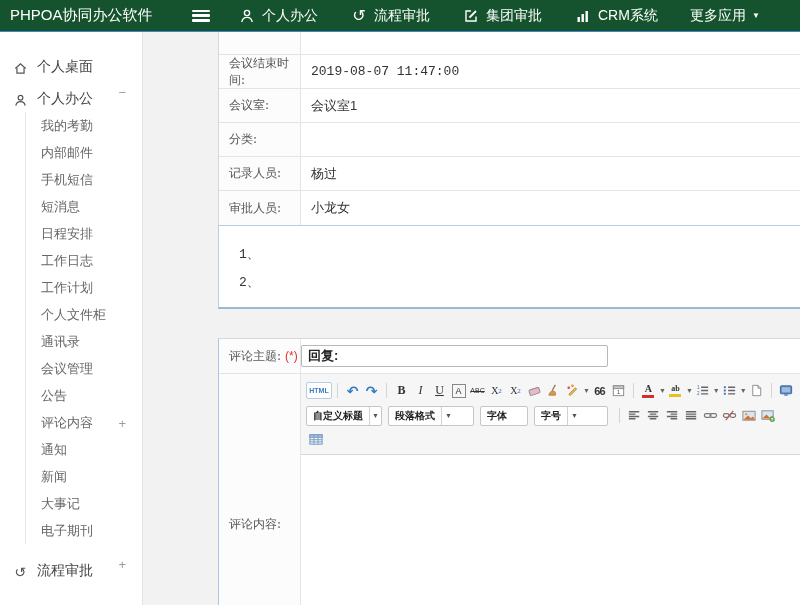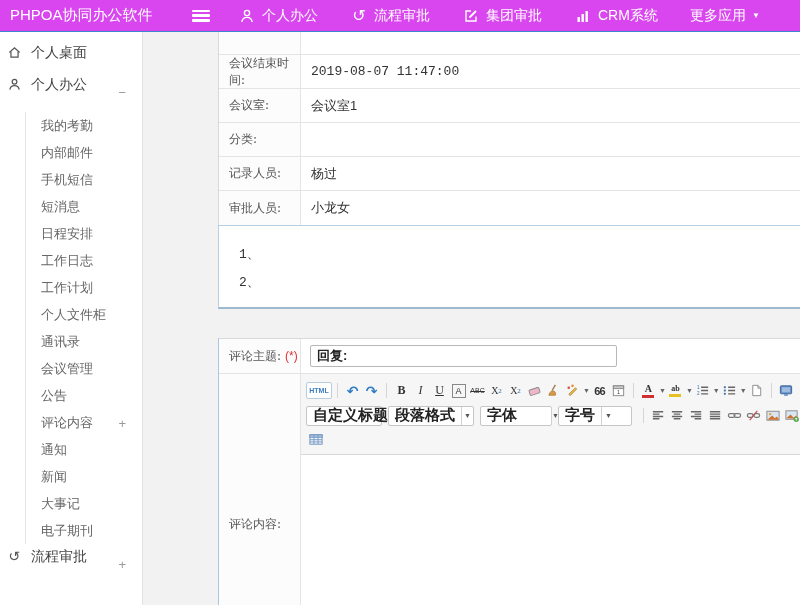--- a/index.html
+++ b/index.html
@@ -1,39 +1,39 @@
 <!DOCTYPE html>
 <html><head>
 <meta charset="utf-8">
 <style>
   * { margin:0; padding:0; box-sizing:border-box; }
   html,body { width:800px; height:605px; overflow:hidden; background:#f2f2f2;
     font-family:"Liberation Sans","DejaVu Sans",sans-serif; }
 
   
   .header { position:absolute; left:0; top:0; width:800px; height:32px;
-    background:#d946ef; border-bottom:1px solid #3d83cf;
+    background:#14532d; border-bottom:1px solid #3d83cf;
     display:flex; align-items:center; color:#fff; }
   .brand { width:192px; padding-left:10px; font-size:15px; white-space:nowrap; }
   .hamburger { width:18px; height:12px; display:flex; flex-direction:column;
     justify-content:space-between; cursor:pointer; margin-right:28px; }
   .hamburger i { display:block; height:2.5px; background:#fff; border-radius:1px; }
   .nav { display:flex; align-items:center; }
   .nav-item { display:flex; align-items:center; margin-right:32px; font-size:14px;
     cursor:pointer; white-space:nowrap; }
   .nav-item .nico { display:inline-flex; align-items:center; justify-content:center;
     width:18px; height:18px; margin-right:6px; }
   .nico svg { stroke:#fff; fill:none; stroke-width:1.4; }
   .nico.txt { font-size:16px; font-family:"DejaVu Sans",sans-serif; }
   .ncaret { font-size:8px; margin-left:6px; }
 
   
   .sidebar { position:absolute; left:0; top:32px; width:143px; height:573px;
     background:#fff; border-right:1px solid #e3e3e3; padding-top:12px; overflow:hidden; }
-  .s-top { height:32px; display:flex; align-items:flex-start; padding-left:6px;
+  .s-top { height:32px; display:flex; align-items:flex-end; padding-left:12px;
     font-size:14px; color:#444; cursor:pointer; position:relative; }
   .s-ico { width:16px; height:16px; margin-right:9px; display:inline-flex;
     align-items:center; justify-content:center; color:#555; }
   .s-ico svg { stroke:#555; fill:none; stroke-width:1.3; }
   .s-ico.txt { font-size:14px; font-family:"DejaVu Sans",sans-serif; }
   .s-toggle { position:absolute; right:16px; top:50%; transform:translateY(-50%);
     color:#999; font-size:13px; cursor:pointer; }
   .s-children { margin:4px 0 4px 25px; border-left:1px solid #e4e4e4; }
   .s-child { height:27px; line-height:27px; padding-left:15px; font-size:13px;
     color:#666; cursor:pointer; position:relative; white-space:nowrap; }
@@ -57,21 +57,21 @@
   .mono { font-family:"Liberation Mono","DejaVu Sans Mono",monospace; font-size:13px; }
 
   #content-box { position:absolute; left:75px; top:193px; width:690px; height:84px;
     background:#fff; border:1px solid #b7cfe2; border-bottom:2px solid #9db9cf;
     padding:15px 0 0 20px; }
   #content-box .cline { line-height:28px; font-size:13px; color:#333;
     font-family:"Liberation Mono","DejaVu Sans Mono",monospace; }
 
   #table2 { left:75px; top:306px; width:690px; border-left-color:#a9c7de; }
   #table2 .row-subject { height:35px; }
-  .subject-input { margin-left:9px; width:307px; height:22px; border:1px solid #b8b8b8;
+  .subject-input { width:307px; height:22px; border:1px solid #b8b8b8;
     border-radius:2px; padding:4px 6px; font-size:13px; font-weight:bold; color:#222;
     font-family:"Liberation Sans","DejaVu Sans",sans-serif; }
   .req { color:#e03131; margin-left:4px; font-family:"Liberation Sans",sans-serif; }
   .row-content { min-height:300px; }
   .row-content .tlabel { align-items:center; }
 
   
   .editor { flex:1; display:flex; flex-direction:column; }
   .ed-toolbar { background:#f6f6f6; padding:4px 5px 3px 5px; border-bottom:1px solid #d8d8d8; }
   .ed-row { display:flex; align-items:center; height:25px; }
@@ -92,21 +92,21 @@
   .g-strike { font-size:7px; text-decoration:line-through; letter-spacing:0; }
   .g-sup, .g-sub { font-size:10px; font-family:"Liberation Serif",serif; }
   .g-sup sup, .g-sub sub { font-size:7px; color:#2b6cb0; }
   .g-undo { color:#2f7cc4; font-size:14px; font-weight:bold; font-family:"DejaVu Sans",sans-serif; }
   .g-quote { font-weight:bold; font-size:11px; letter-spacing:-1px; }
   .g-fontA { display:flex; flex-direction:column; align-items:center; line-height:1; }
   .g-fontA .a { font-size:10px; font-weight:bold; font-family:"Liberation Serif",serif; }
   .g-fontA .bar { width:12px; height:3px; margin-top:1px; }
   .ed-select { height:20px; background:#fff; border:1px solid #c6c6c6; border-radius:2px;
     display:inline-flex; align-items:center; margin-right:6px; cursor:pointer; }
-  .ed-select .lbl { padding:12px 6px; font-size:15px; color:#222; font-weight:bold; white-space:nowrap; }
+  .ed-select .lbl { padding:12px 6px; font-size:10px; color:#222; font-weight:bold; white-space:nowrap; }
   .ed-select .arrow { width:14px; align-self:stretch; border-left:1px solid #d2d2d2;
     display:inline-flex; align-items:center; justify-content:center; font-size:7px; color:#555; }
   .ed-content { flex:1; background:#fff; min-height:210px; }
   .tb svg { display:block; }
 </style>
 </head>
 <body>
 
 <div class="header">
   <div class="brand">PHPOA协同办公软件</div>
@@ -344,21 +344,21 @@
 
           <div class="ed-row">
             <span class="ed-select" style="width:76px;">
               <span class="lbl">自定义标题</span>
               <span class="arrow">▼</span>
             </span>
             <span class="ed-select" style="width:86px;">
               <span class="lbl">段落格式</span>
               <span class="arrow">▼</span>
             </span>
-            <span class="ed-select" style="width:72px;gap:28px;">
+            <span class="ed-select" style="width:48px;gap:28px;">
               <span class="lbl">字体</span>
               <span class="arrow">▼</span>
             </span>
             <span class="ed-select" style="width:74px;">
               <span class="lbl">字号</span>
               <span class="arrow">▼</span>
             </span>
             <span class="sep"></span>
             <span class="tb">
               <svg width="15" height="15" viewBox="0 0 16 16">

